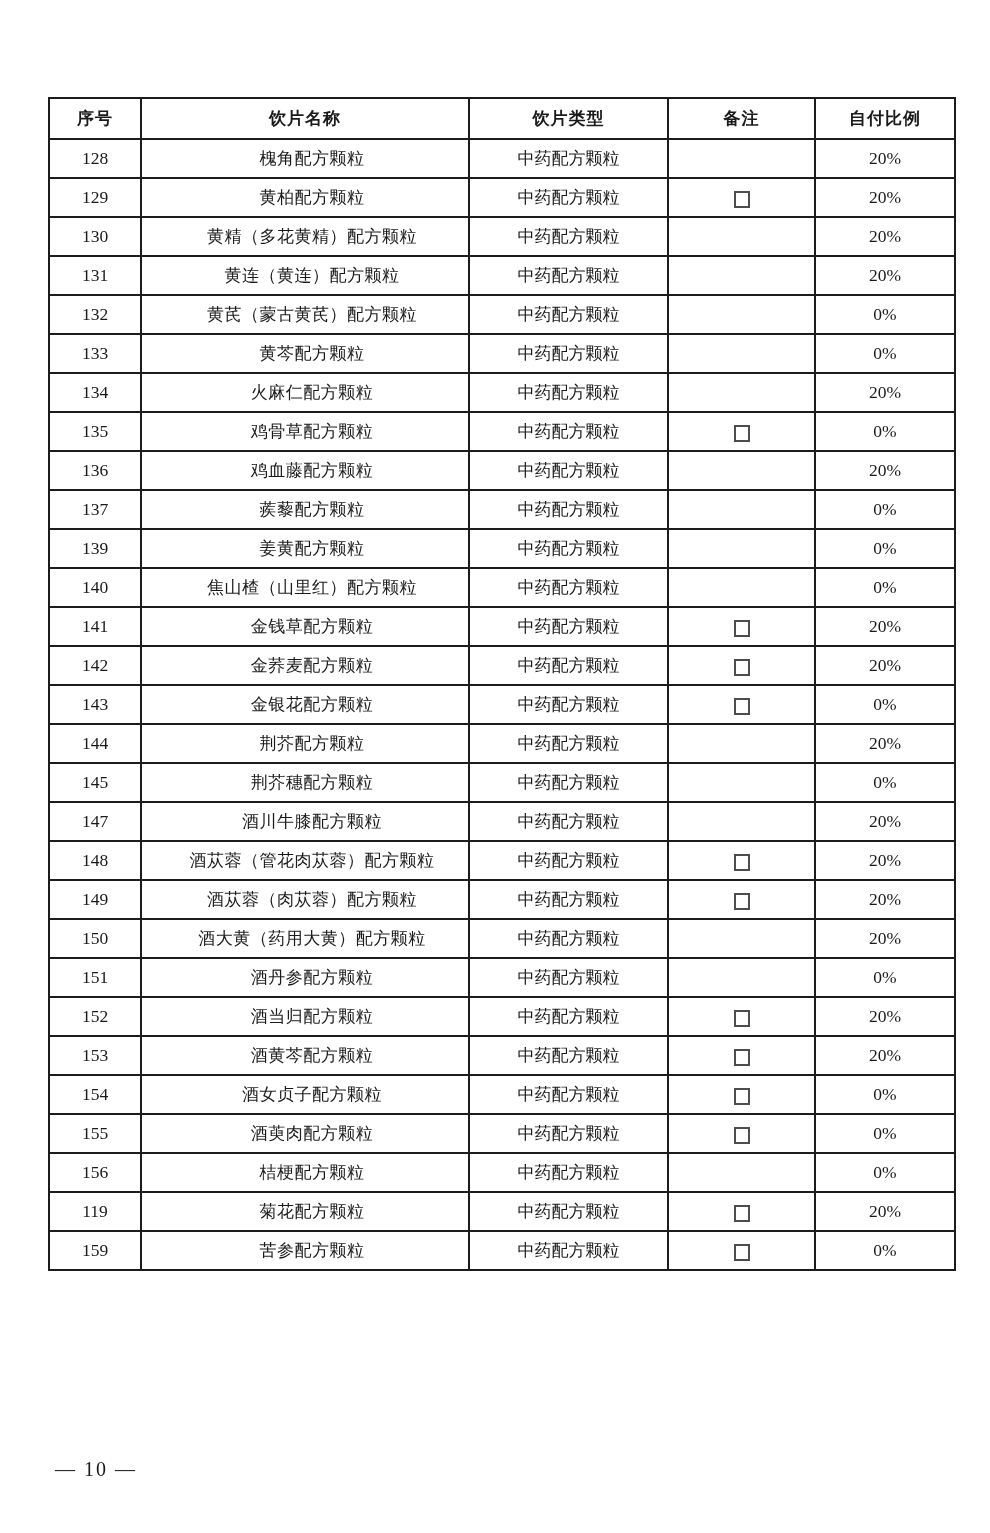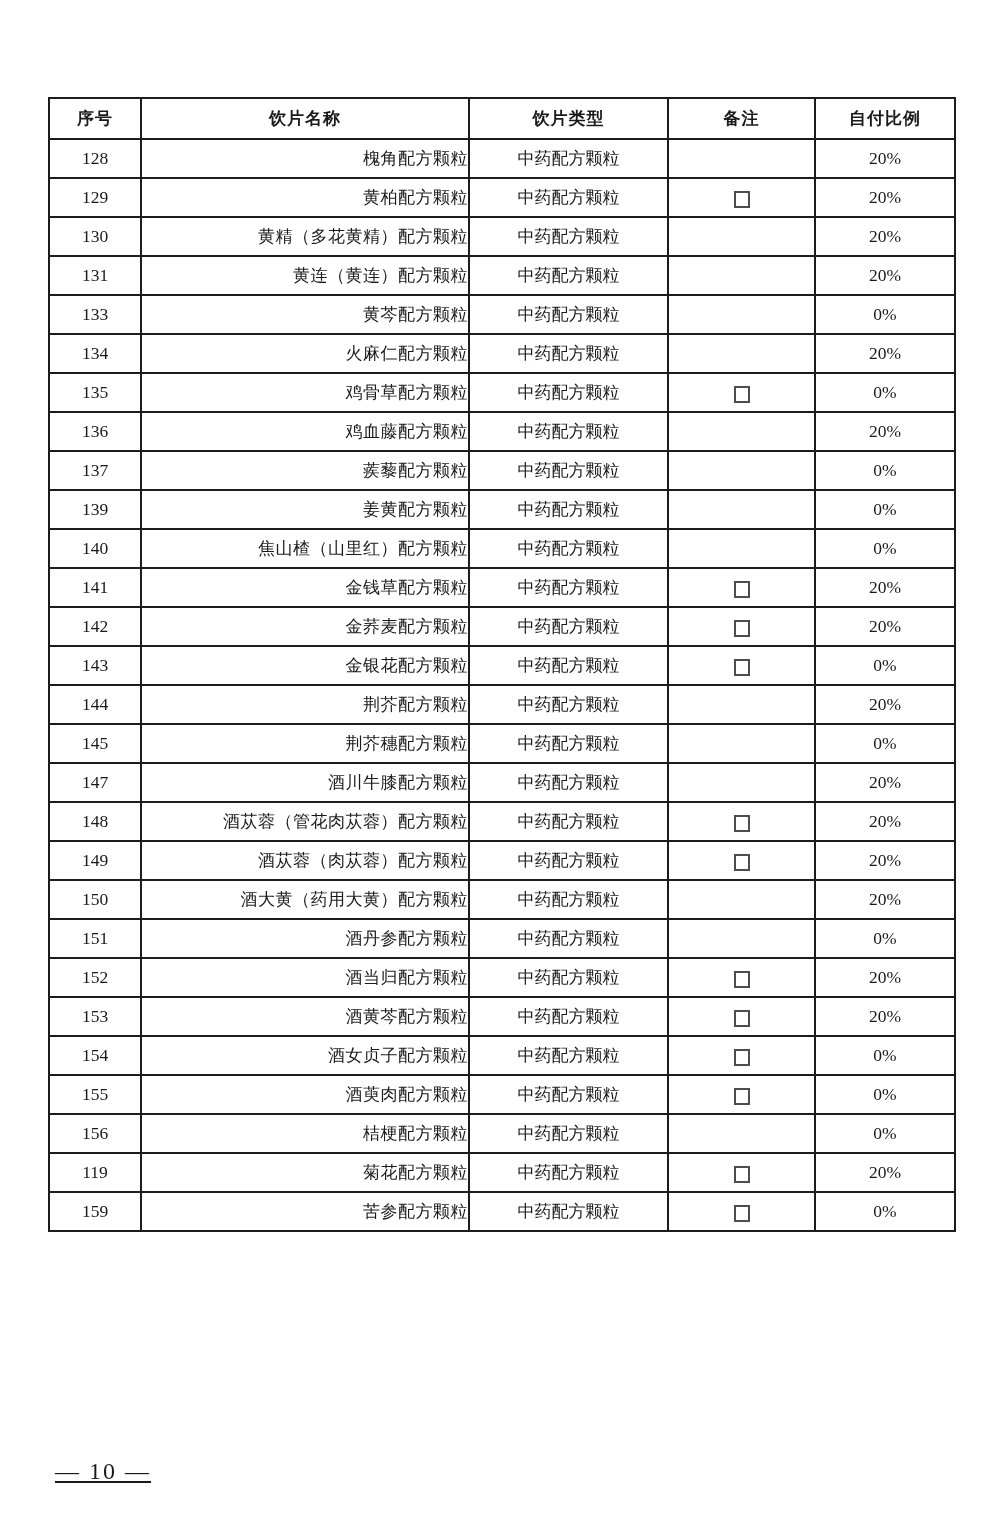--- a/index.html
+++ b/index.html
@@ -37,44 +37,43 @@
     white-space: nowrap;
   }
   thead th {
     height: 41px;
     font-weight: bold;
     font-size: 17px;
     letter-spacing: 1px;
   }
   tbody td { height: 39px; }
   td.cell-name {
-    text-align: right;
+    text-align: center;
     padding-left: 14px;
     letter-spacing: 0.5px;
   }
   td.cell-no, td.cell-ratio {
     font-family: "Liberation Serif", "DejaVu Serif", serif;
     font-size: 17.5px;
   }
   .checkbox {
     display: inline-block;
     width: 16px;
     height: 17px;
     border: 2px solid #4d4d4d;
     vertical-align: middle;
   }
   .page-number {
     position: absolute;
     left: 55px;
     top: 1458px;
-    font-size: 24px;
+    font-size: 20px;
     font-family: "Liberation Serif", "DejaVu Serif", serif;
     color: #1a1a1a;
     letter-spacing: 2px;
-    text-decoration: underline;
   }
 </style>
 </head>
 <body>
 
 <div class="table-wrap">
   <table>
     <colgroup>
       <col class="c-no">
         <col class="c-name">
@@ -117,20 +116,27 @@
   </tr>
 
   <tr>
     <td class="cell-no">131</td>
     <td class="cell-name">黄连（黄连）配方颗粒</td>
     <td class="cell-type">中药配方颗粒</td>
     <td class="cell-remark"></td>
     <td class="cell-ratio">20%</td>
   </tr>
 
+  <tr>
+    <td class="cell-no">132</td>
+    <td class="cell-name">黄芪（蒙古黄芪）配方颗粒</td>
+    <td class="cell-type">中药配方颗粒</td>
+    <td class="cell-remark"></td>
+    <td class="cell-ratio">0%</td>
+  </tr>
 
   <tr>
     <td class="cell-no">133</td>
     <td class="cell-name">黄芩配方颗粒</td>
     <td class="cell-type">中药配方颗粒</td>
     <td class="cell-remark"></td>
     <td class="cell-ratio">0%</td>
   </tr>
 
   <tr>

